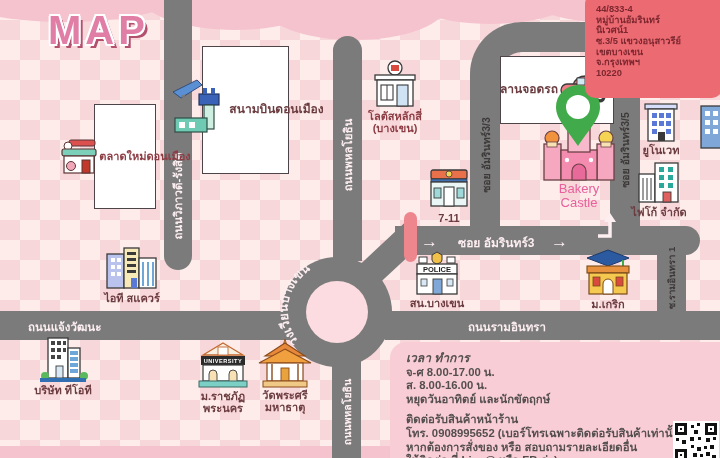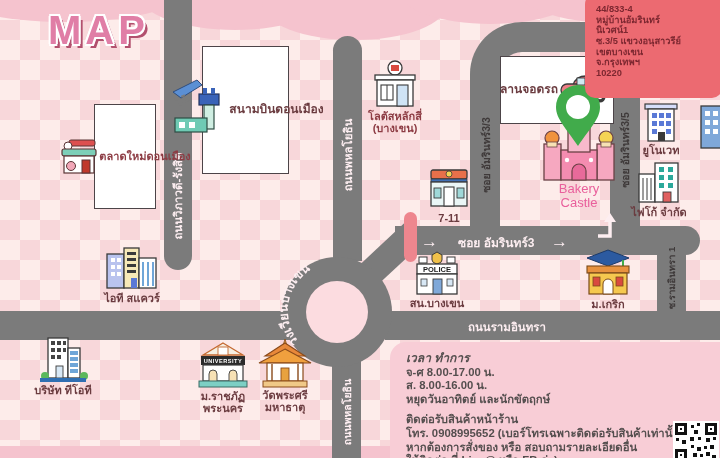--- a/index.html
+++ b/index.html
@@ -84,20 +84,21 @@
   <div class="roundabout-inner"></div>
   <div class="pink-bar"></div>
 
   <div class="vlabel lbl-w" style="left:178px;top:196px;">ถนนวิภาวดี-รังสิต</div>
   <div class="vlabel lbl-w" style="left:348px;top:155px;">ถนนพหลโยธิน</div>
   <div class="vlabel lbl-w" style="left:347px;top:412px;font-size:10.5px;">ถนนพหลโยธิน</div>
   <div class="vlabel lbl-d" style="left:486px;top:155px;">ซอย อัมรินทร์3/3</div>
   <div class="vlabel lbl-d" style="left:625px;top:150px;">ซอย อัมรินทร์3/5</div>
   <div class="vlabel lbl-d" style="left:671px;top:278px;font-size:9.5px;">ซ.รามอินทรา 1</div>
   <div class="hlabel lbl-w" style="left:458px;top:233px;font-size:12px;">ซอย อัมรินทร์3</div>
+  <div class="hlabel lbl-w" style="left:28px;top:318px;">ถนนแจ้งวัฒนะ</div>
   <div class="hlabel lbl-w" style="left:468px;top:318px;">ถนนรามอินทรา</div>
   <div class="arrow-r" style="left:421px;top:233px;">→</div>
   <div class="arrow-r" style="left:551px;top:233px;">→</div>
   <div class="turn-arrow">
     <svg width="24" height="28" viewBox="0 0 24 28">
       <path d="M2 25 H14 V10" stroke="#fdeef1" stroke-width="3.5" fill="none"></path>
       <path d="M8 11 L20 11 L14 2 Z" fill="#fdeef1"></path>
     </svg>
   </div>
   <div style="position:absolute;left:277px;top:252px;z-index:4;">

